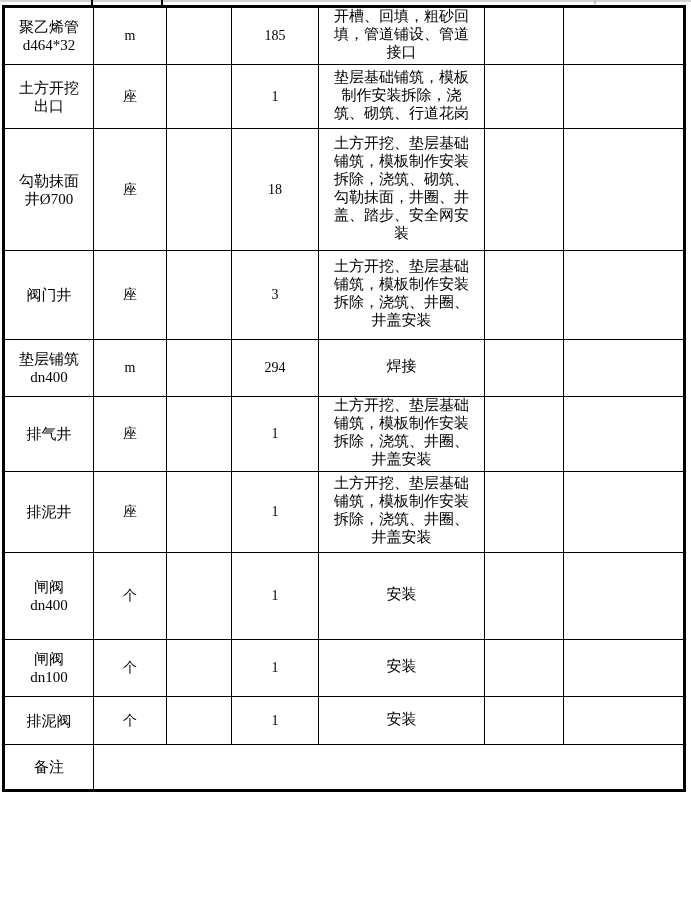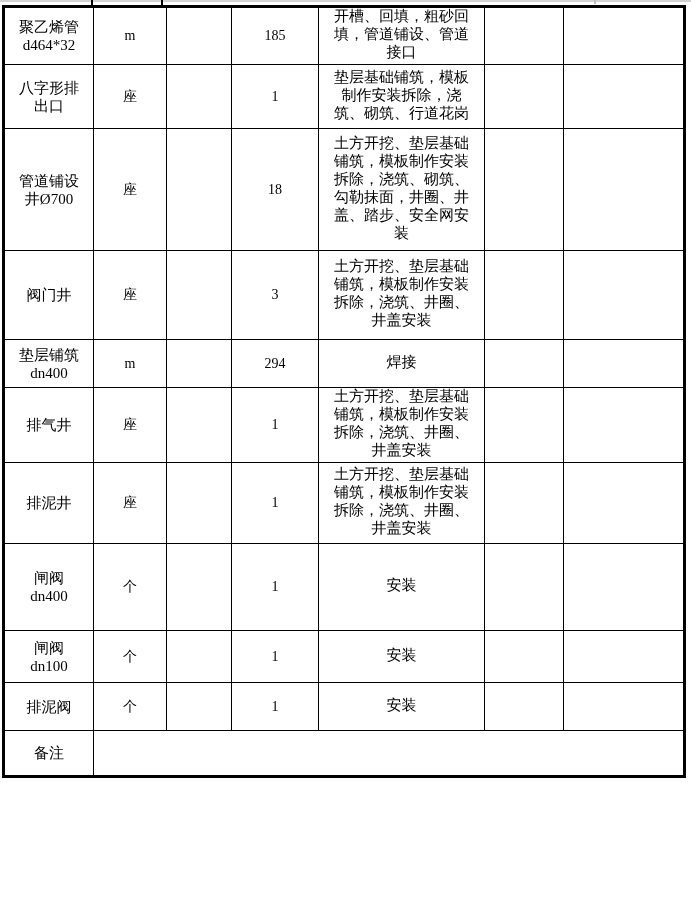--- a/index.html
+++ b/index.html
@@ -34,21 +34,21 @@
   .qty-table td {
     border: 1px solid #000000;
     text-align: center;
     vertical-align: middle;
     font-size: 15px;
     line-height: 18px;
     padding: 1px 4px;
     overflow: hidden;
     word-break: normal;
   }
-  .qty-table td.name { white-space: pre-line; padding: 1px 11px; }
+  .qty-table td.name { white-space: pre-line; padding: 10px 11px; }
   .qty-table td.desc { padding: 1px 12px; font-family: Liberation Mono, monospace; }
   .qty-table td.unit, .qty-table td.qty { font-size: 14px; }
 
   
   .qty-table tbody tr:nth-child(1)  { height: 55px; }
   .qty-table tbody tr:nth-child(2)  { height: 64px; }
   .qty-table tbody tr:nth-child(3)  { height: 122px; }
   .qty-table tbody tr:nth-child(4)  { height: 89px; }
   .qty-table tbody tr:nth-child(5)  { height: 48px; }
   .qty-table tbody tr:nth-child(6)  { height: 52px; }
@@ -94,31 +94,31 @@
         <td class="name">聚乙烯管
 d464*32</td>
         <td class="unit">m</td>
         <td class="spare"></td>
         <td class="qty">185</td>
         <td class="desc">开槽、回填，粗砂回填，管道铺设、管道接口</td>
         <td class="spare"></td>
         <td class="spare"></td>
       </tr>
       <tr>
-        <td class="name">八字形排
+        <td class="name">土方开挖
 出口</td>
         <td class="unit">座</td>
         <td class="spare"></td>
         <td class="qty">1</td>
         <td class="desc">垫层基础铺筑，模板制作安装拆除，浇筑、砌筑、行道花岗</td>
         <td class="spare"></td>
         <td class="spare"></td>
       </tr>
       <tr>
-        <td class="name">管道铺设
+        <td class="name">勾勒抹面
 井Ø700</td>
         <td class="unit">座</td>
         <td class="spare"></td>
         <td class="qty">18</td>
         <td class="desc">土方开挖、垫层基础铺筑，模板制作安装拆除，浇筑、砌筑、勾勒抹面，井圈、井盖、踏步、安全网安装</td>
         <td class="spare"></td>
         <td class="spare"></td>
       </tr>
       <tr>
         <td class="name">阀门井</td>

